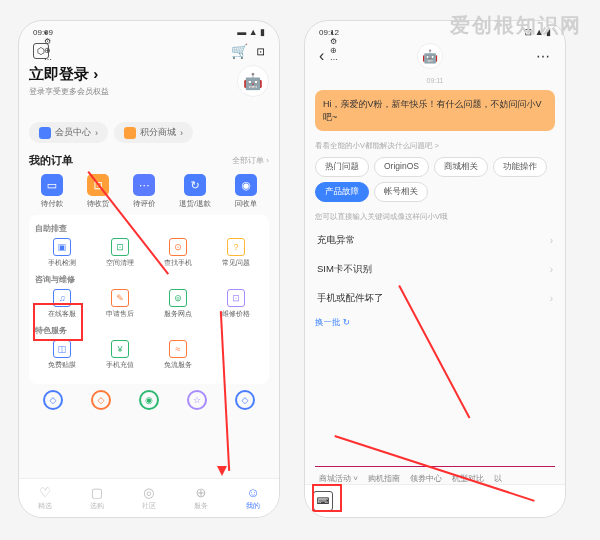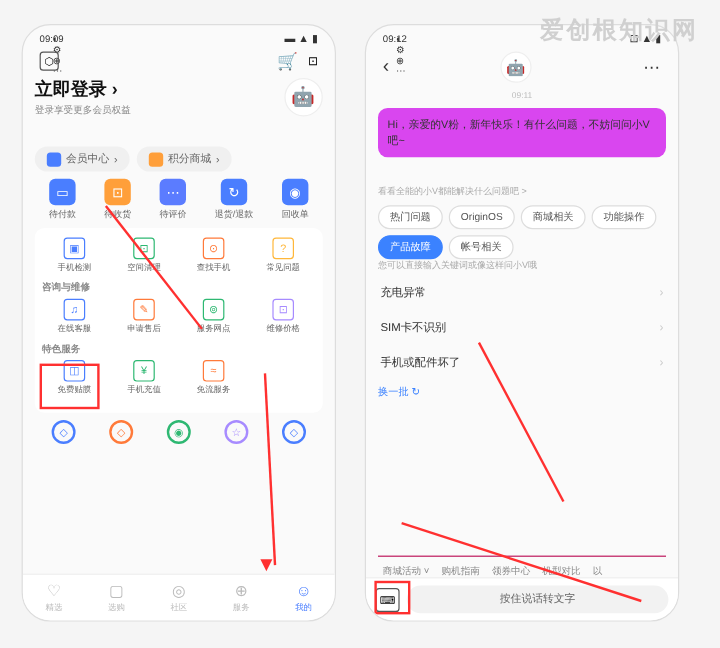--- a/index.html
+++ b/index.html
@@ -56,26 +56,26 @@
 .nav-item{display:flex;flex-direction:column;align-items:center;gap:1px;font-size:7px;color:#bbb}
 .nav-item.active{color:#4a7eff}
 .nav-icon{font-size:13px}
 
 
 .topbar2{display:flex;justify-content:space-between;align-items:center;padding:4px 4px}
 .back{font-size:16px;color:#333}
 .avatar2{width:26px;height:26px;border-radius:50%;background:#fff;border:1px solid #eee;display:flex;align-items:center;justify-content:center;font-size:13px}
 .dots{font-size:14px;color:#333;letter-spacing:1px}
 .timestamp{text-align:center;font-size:7px;color:#bbb;margin-top:4px}
-.bubble{background:#d946ef;border-radius:8px;padding:8px;font-size:9px;color:#333;margin-top:6px;line-height:1.4}
-.hint{font-size:7.5px;color:#aaa;margin-top:24px}
+.bubble{background:#fdba74;border-radius:8px;padding:8px;font-size:9px;color:#333;margin-top:6px;line-height:1.4}
+.hint{font-size:7.5px;color:#aaa;margin-top:10px}
 .chips{display:flex;flex-wrap:wrap;gap:5px;margin-top:6px}
 .chip{border:1px solid #ddd;border-radius:11px;padding:3px 9px;font-size:8.5px;color:#555;background:#fff}
 .chip.active{background:#3b82ff;color:#fff;border-color:#3b82ff}
-.hint2{font-size:7.5px;color:#aaa;}
+.hint2{font-size:7.5px;color:#aaa;margin-top:10px}
 .qlist{margin-top:4px}
 .qitem{display:flex;justify-content:space-between;align-items:center;padding:8px 2px;font-size:9.5px;color:#333}
 .qitem .arr{color:#ccc;font-size:10px}
 .refresh{color:#3b82ff;font-size:8.5px;margin-top:4px;display:flex;align-items:center;gap:3px}
 
 .bottom-tags{display:flex;gap:10px;padding:0 4px;font-size:8px;color:#888;overflow:hidden;white-space:nowrap;margin-top:auto;border-top:1px solid #be185d;padding-top:6px}
 .input-row{display:flex;align-items:center;gap:6px;padding:6px 8px;background:#fff;border-top:1px solid #eee}
 .kb-icon{width:20px;height:20px;border:1.5px solid #555;border-radius:3px;display:flex;align-items:center;justify-content:center;font-size:9px}
 .voice-input{flex:1;background:#f2f2f2;border-radius:14px;padding:5px;text-align:center;font-size:9px;color:#666}
 
@@ -121,20 +121,24 @@
             <span>会员中心</span>
             <span>›</span>
           </div>
       <div class="pill">
             <span class="dot dot-org"></span>
             <span>积分商城</span>
             <span>›</span>
           </div>
     </div>
 
+    <div class="sect-h">
+      <span class="t">我的订单</span>
+      <span class="more">全部订单 ›</span>
+    </div>
     <div class="order-row" id="order-row">
           <div class="order-item">
             <div class="order-icon" style="background:#4a7eff">▭</div>
             <span class="lbl">待付款</span>
           </div>
           <div class="order-item">
             <div class="order-icon" style="background:#ff9f3a">⊡</div>
             <span class="lbl">待收货</span>
           </div>
           <div class="order-item">
@@ -145,20 +149,21 @@
             <div class="order-icon" style="background:#4a7eff">↻</div>
             <span class="lbl">退货/退款</span>
           </div>
           <div class="order-item">
             <div class="order-icon" style="background:#4a7eff">◉</div>
             <span class="lbl">回收单</span>
           </div>
         </div>
 
     <div class="service-box" id="service-box">
+          <div class="sub-t">自助排查</div>
           <div class="grid4">
             <div class="grid-item">
               <div class="grid-icon" style="border-color:#4a7eff;color:#4a7eff">▣</div>
               <span class="lbl">手机检测</span>
             </div>
             <div class="grid-item">
               <div class="grid-icon" style="border-color:#2eb872;color:#2eb872">⊡</div>
               <span class="lbl">空间清理</span>
             </div>
             <div class="grid-item">
@@ -289,21 +294,20 @@
     <div class="bottom-tags" id="bottom-tags">
           <span>商城活动 ˅</span>
           <span>购机指南</span>
           <span>领券中心</span>
           <span>机型对比</span>
           <span>以</span>
         </div>
   </div>
   <div class="input-row">
     <div class="kb-icon">⌨</div>
-    <div class="voice-input">按住说话转文字</div>
   </div>
 
   <div class="redbox2"></div>
   <div class="redline2"></div>
   <div class="redline2b"></div>
 </div>
 
 </div>
 
 </body></html>

